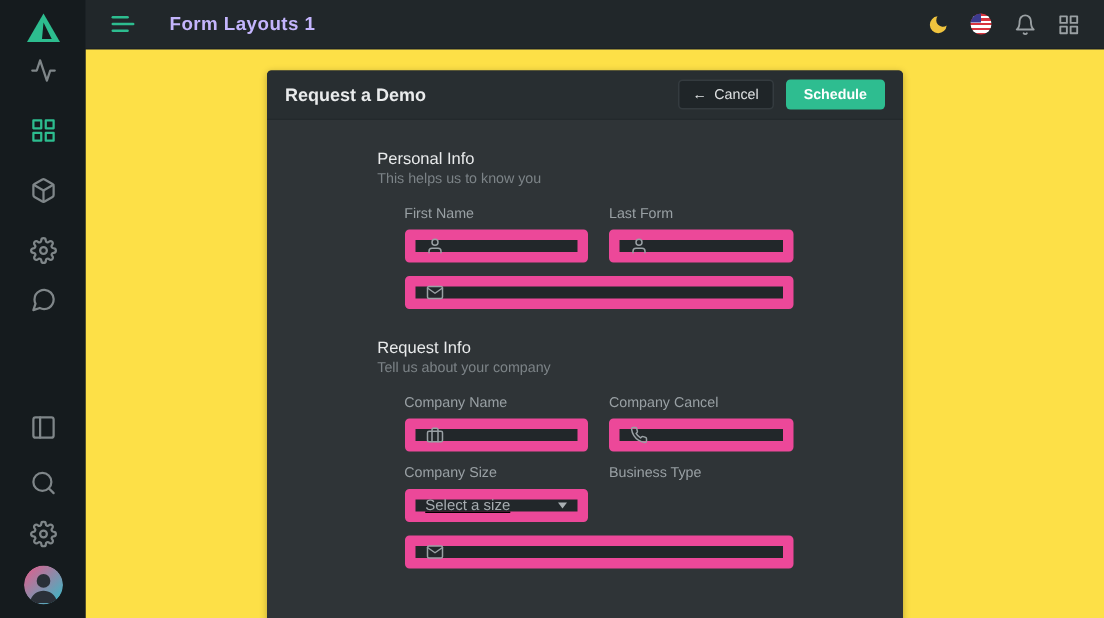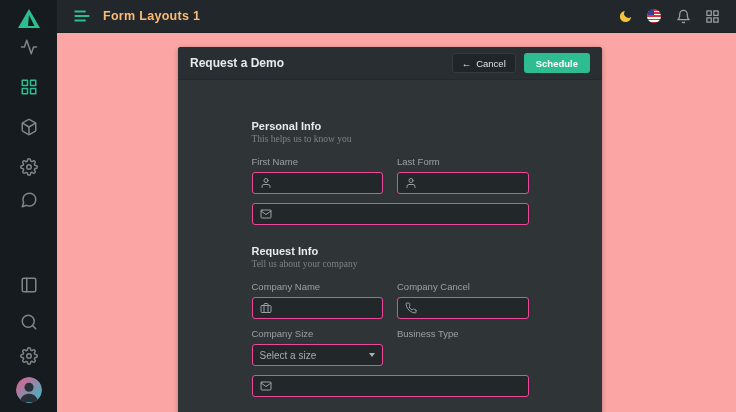--- a/index.html
+++ b/index.html
@@ -13,49 +13,49 @@
   .s-icon { position:absolute; left:50%; transform:translateX(-50%); width:18px; height:18px; color:#7f8689; cursor:pointer; }
   .s-icon svg { width:18px; height:18px; display:block; }
   .s-icon.active { color:#2dbd8f; }
   .avatar-wrap { position:absolute; left:50%; transform:translateX(-50%); top:377px; width:26px; height:26px; border-radius:50%; overflow:hidden; cursor:pointer; }
 
   
   .main { position:absolute; left:57px; top:0; width:679px; height:412px; }
   .topbar { position:absolute; left:0; top:0; width:679px; height:33px; background:#21272a; border-bottom:1px solid #1c2124; display:flex; align-items:center; padding:0 16px; }
   .hamburger { width:18px; height:18px; color:#2dbd8f; cursor:pointer; }
   .hamburger svg { width:18px; height:18px; display:block; }
-  .page-title { margin-left:12px; font-size:12.5px; font-weight:bold; color:#fdba74; letter-spacing:.3px;text-align:right; }
+  .page-title { margin-left:22px; font-size:12.5px; font-weight:bold; color:#c4b5fd; letter-spacing:.3px;text-align:right; }
   .topbar-right { margin-left:auto; display:flex; align-items:center; gap:13px; }
   .tb-icon { width:16px; height:16px; display:flex; align-items:center; justify-content:center; cursor:pointer; color:#9aa0a3; }
   .tb-icon svg { width:15px; height:15px; display:block; }
   .moon { color:#f0c43e; }
   .flag { width:14px; height:14px; border-radius:50%; position:relative; overflow:hidden;
           background:repeating-linear-gradient(180deg,#d8343e 0 1.6px,#ffffff 1.6px 3.2px); }
   .flag::after { content:""; position:absolute; left:0; top:0; width:7px; height:6px; background:#3c3b8f; }
 
   
-  .content { position:absolute; left:0; top:33px; width:679px; height:379px; background:#fca5a5; overflow:hidden; }
+  .content { position:absolute; left:0; top:33px; width:679px; height:379px; background:#fde047; overflow:hidden; }
   .card { position:absolute; left:121px; top:14px; width:424px; height:430px; background:#2f3437; border-radius:3px; box-shadow:0 1px 5px rgba(0,0,0,.28); }
   .card-header { height:33px; background:#282e31; border-bottom:1px solid #23292c; border-radius:3px 3px 0 0; display:flex; align-items:center; padding:0 12px; }
   .card-title { font-size:12px; font-weight:bold; color:#e9ebec; }
   .card-actions { margin-left:auto; display:flex; align-items:center; gap:8px; }
   .btn { border:0; border-radius:3px; font-size:9.5px; font-family:"Liberation Sans", sans-serif; cursor:pointer; height:20px; display:flex; align-items:center; }
   .btn-cancel { background:#1f2528; border:1px solid #343b3f; color:#dfe2e3; padding:0 9px; gap:5px; }
   .btn-schedule { background:#2ebd90; color:#ffffff; padding:0 12px; font-weight:bold; }
   .card-body { padding:20px 0 30px; }
   .form { width:277px; margin:0 auto; }
 
-  .sec-title { font-size:11px; font-weight:bold; color:#e8eaeb;margin-top:20px; }
-  .sec-sub { font-size:9.5px; color:#7c8387; margin-top:2px;font-family:Liberation Serif, serif; }
-  .row { display:flex; gap:14px; margin-top:12px; }
+  .sec-title { font-size:11px; font-weight:normal; color:#e8eaeb; }
+  .sec-sub { font-size:9.5px; color:#7c8387; margin-top:2px; }
+  .row { display:flex; gap:14px; margin-top:12px;margin-left:18px; }
   .row.tight { margin-top:9px; }
   .section2 { margin-top:20px; }
   .field { flex:1; min-width:0; }
   .f-label { display:block; font-size:9.5px; color:#99a0a4; margin-bottom:5px; }
-  .input-wrap, .select-wrap { height:22px; background:#22272a; border:1px solid #ec4899; border-radius:3px; display:flex; align-items:center; padding:0 7px; gap:18px; }
+  .input-wrap, .select-wrap { height:22px; background:#22272a; border:7px solid #ec4899; border-radius:3px; display:flex; align-items:center; padding:0 7px; gap:18px;text-decoration:underline; }
   .f-icon { width:12px; height:12px; color:#9aa1a5; flex:0 0 auto; }
   .f-icon svg { width:12px; height:12px; display:block; }
   .f-input { flex:1; min-width:0; background:transparent; border:0; outline:none; color:#dfe2e3; font-size:10px; font-family:"Liberation Sans", sans-serif; }
   .select-wrap { justify-content:space-between; cursor:pointer; }
   .select-value { font-size:10px; color:#a7adb1; }
   .chevron { width:0; height:0; border-left:3.5px solid transparent; border-right:3.5px solid transparent; border-top:4px solid #aab0b3; }
 </style>
 </head>
 <body>
 

